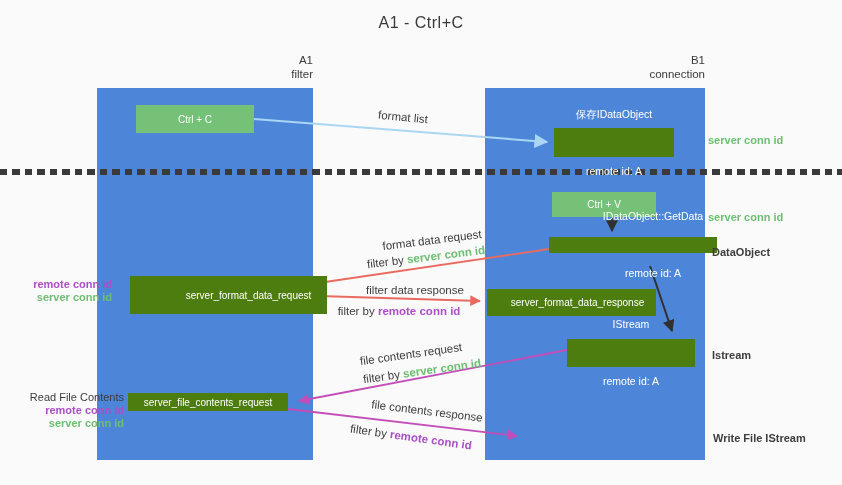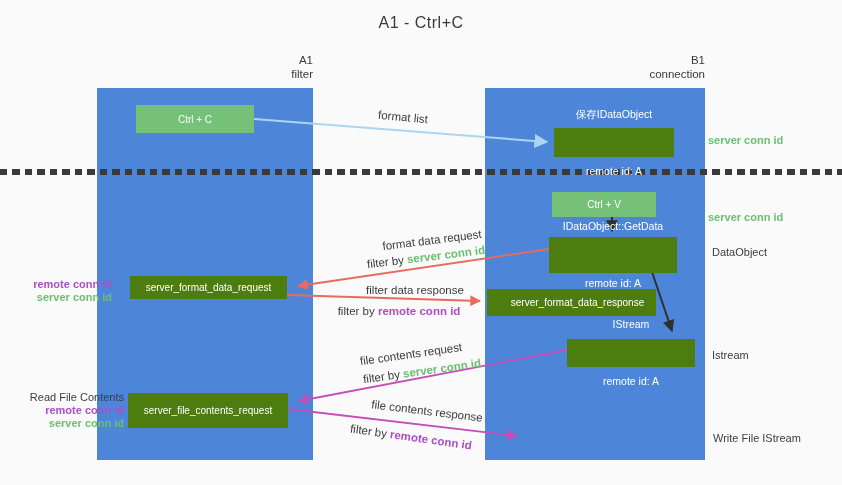--- a/index.html
+++ b/index.html
@@ -12,27 +12,27 @@
   .lanehdr{text-align:right;color:#3a3a3a;font-size:11.5px;line-height:14px;}
   .hdr-a1{left:97px;top:53px;width:216px;}
   .hdr-b1{left:485px;top:53px;width:220px;}
   .dashline{left:0;top:169px;width:842px;height:6px;background:repeating-linear-gradient(90deg,#3a3a3a 0 7px,transparent 7px 12.5px);}
   .node{display:flex;flex-direction:column;align-items:center;justify-content:center;color:#fff;font-size:10px;line-height:13px;text-align:center;white-space:nowrap;}
   .green{background:#74c177;}
   .orange{background:#4d7c0f;gap:44px;}
   .n-ctrlc{left:136px;top:105px;width:118px;height:28px;}
   .n-save{left:554px;top:128px;width:120px;height:29px;font-size:10.5px;}
   .n-ctrlv{left:552px;top:192px;width:104px;height:25px;}
-  .n-getdata{left:549px;top:237px;width:128px;height:36px;font-size:10.5px;}
-  .n-freq{left:130px;top:276px;width:157px;height:23px;}
+  .n-getdata{left:549px;top:237px;width:128px;height:16px;font-size:10.5px;padding-left:40px;}
+  .n-freq{left:130px;top:276px;width:157px;height:38px;padding-left:40px;}
   .n-fresp{left:487px;top:289px;width:157px;height:27px;padding-left:12px;}
   .n-istream{left:567px;top:339px;width:128px;height:28px;font-size:10.5px;}
-  .n-creq{left:128px;top:393px;width:160px;height:35px;}
+  .n-creq{left:128px;top:393px;width:160px;height:18px;}
   .n-cresp{left:524px;top:426px;width:161px;height:26px;}
-  .sidelab{font-size:11px;line-height:13px;color:#3d3d3d;white-space:nowrap;}
+  .sidelab{font-size:11px;line-height:13px;color:#3d3d3d;white-space:nowrap;font-weight:bold;}
   .gtxt{color:#6cbf70;font-weight:bold;}
   .ptxt{color:#ab4fc7;font-weight:bold;}
   .sl-scid1{left:708px;top:134px;}
   .sl-scid2{left:708px;top:211px;}
   .sl-dataobject{left:712px;top:246px;}
   .sl-istream{left:712px;top:349px;}
   .sl-write{left:713px;top:432px;}
   .leftblock{width:106px;text-align:right;font-size:11px;line-height:13px;white-space:nowrap;}
   .sl-left1{left:6px;top:278px;}
   .sl-left2{left:18px;top:391px;color:#3d3d3d;}

